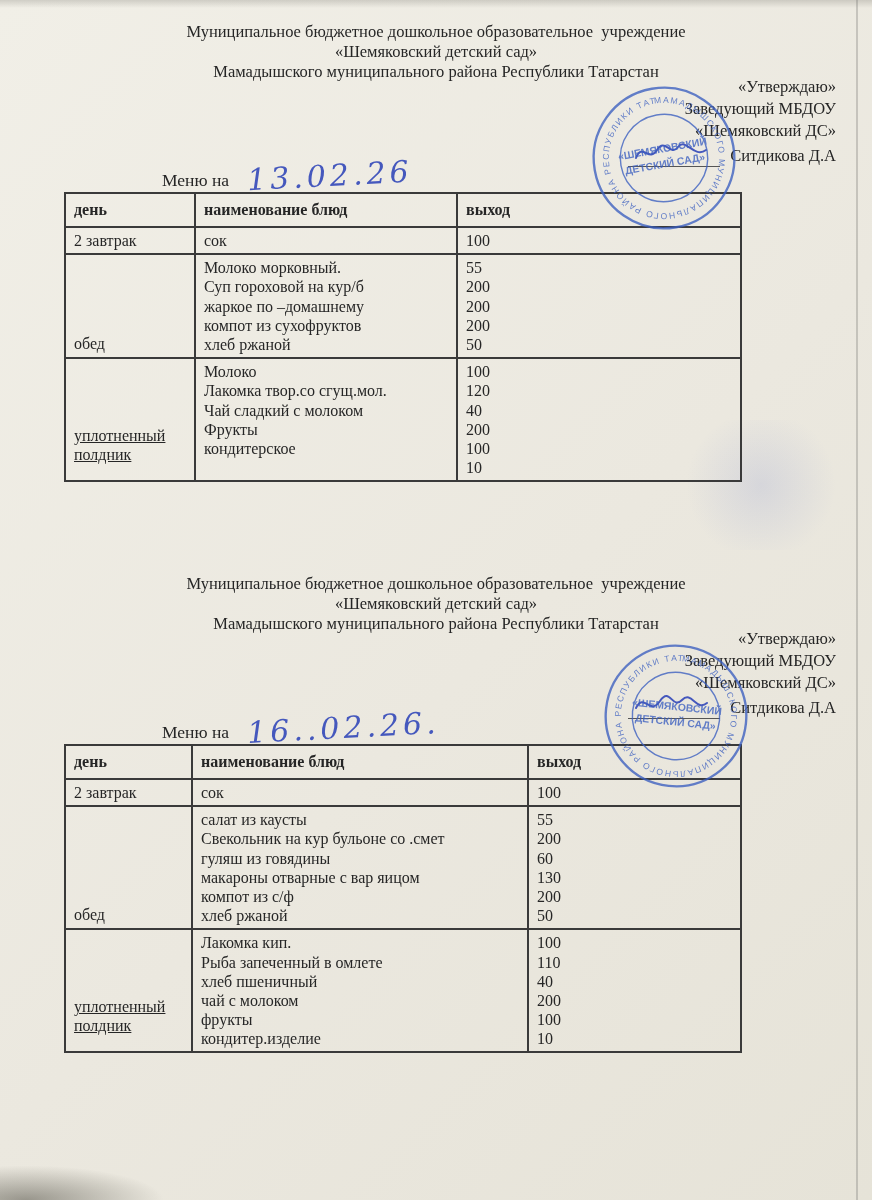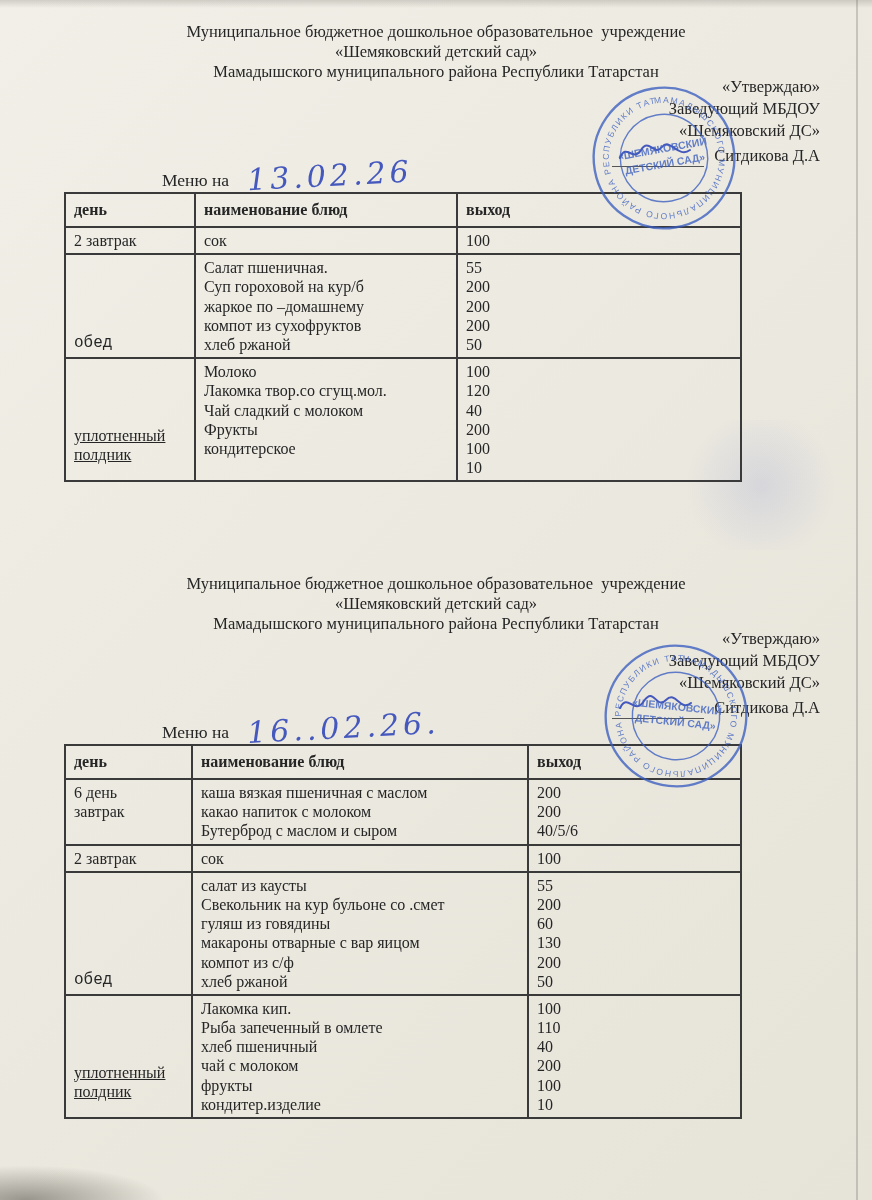--- a/index.html
+++ b/index.html
@@ -19,38 +19,38 @@
   .ghost-blot { position:absolute; right:26px; top:420px; width:170px; height:130px;
     background:radial-gradient(circle, rgba(90,110,200,.14), transparent 70%); }
 
   .doc { position:absolute; left:0; width:872px; height:552px; }
   .doc-0 { top:16px; }
   .doc-1 { top:568px; }
 
   .center-header { text-align:center; font-size:16.5px; line-height:1.22; padding-top:6px; }
   .center-header div { white-space:pre; }
 
-  .approval { position:absolute; right:52px; top:60px; text-align:right; font-size:16.5px; line-height:1.33; z-index:2; }
+  .approval { position:absolute; right:36px; top:60px; text-align:right; font-size:16.5px; line-height:1.33; z-index:2; }
   .sig-line { display:inline-block; position:relative; width:92px; height:24px; border-bottom:1.5px solid #555; margin-right:6px; vertical-align:-6px; }
   .sig-line svg { position:absolute; left:4px; top:-2px; }
 
   .stamp { position:absolute; left:588px; top:66px; width:152px; height:152px; z-index:3;
     opacity:.78; transform:rotate(-10deg); pointer-events:none; }
   .doc-1 .stamp { left:600px; top:72px; transform:rotate(6deg); }
 
   .menu-line { position:absolute; left:162px; top:142px; font-size:17.5px; }
   .hand-date { display:inline-block; margin-left:14px; color:#4558bd; font-size:30px;
     font-style:italic; letter-spacing:4px; transform:rotate(-3deg); font-family:"DejaVu Serif", serif; }
 
   .menu { position:absolute; left:64px; top:176px; width:676px; border-collapse:collapse;
     table-layout:fixed; font-size:16px; line-height:1.2;padding-left:36px; }
   .menu th, .menu td { border:2px solid #3a3a3a; padding:3px 8px; text-align:left; }
   .menu thead th { font-weight:bold; height:26px; vertical-align:middle; }
   .menu td { vertical-align:top; }
-  .menu tr.row-2 td.day { vertical-align:bottom; padding-bottom:4px;font-family:Liberation Mono, monospace; }
+  .menu tr.row-2 td.day { vertical-align:bottom; padding-bottom:4px; }
   .menu tr.row-3 td.day { vertical-align:bottom; padding-bottom:16px;text-decoration:underline; }
   .menu td.dishes div, .menu td.amounts div, .menu td.day div { min-height:19px; }
 </style>
 </head>
 <body>
 
 <div class="page">
   <div class="top-smudge"></div>
   <div class="edge-line"></div>
   <div class="corner-smudge"></div>
@@ -118,21 +118,21 @@
             </td>
             <td class="amounts">
               <div>100</div>
             </td>
           </tr>
           <tr class="row-2">
             <td class="day">
               <div>обед</div>
             </td>
             <td class="dishes">
-              <div>Салат пшеничная.</div>
+              <div>Молоко морковный.</div>
               <div>Суп гороховой на кур/б</div>
               <div>жаркое  по –домашнему</div>
               <div>компот  из сухофруктов</div>
               <div>хлеб ржаной</div>
             </td>
             <td class="amounts">
               <div>55</div>
               <div>200</div>
               <div>200</div>
               <div>200</div>
@@ -210,36 +210,20 @@
           <col style="width:213px">
         </colgroup>
       <thead>
           <tr>
             <th>день</th>
             <th>наименование блюд</th>
             <th>выход</th>
           </tr>
         </thead>
       <tbody>
-          <tr class="row-0">
-            <td class="day">
-              <div>6 день</div>
-              <div>завтрак</div>
-            </td>
-            <td class="dishes">
-              <div>каша вязкая пшеничная с маслом</div>
-              <div>какао напиток с молоком</div>
-              <div>Бутерброд с маслом и сыром</div>
-            </td>
-            <td class="amounts">
-              <div>200</div>
-              <div>200</div>
-              <div>40/5/6</div>
-            </td>
-          </tr>
           <tr class="row-1">
             <td class="day">
               <div>2 завтрак</div>
             </td>
             <td class="dishes">
               <div>сок</div>
             </td>
             <td class="amounts">
               <div>100</div>
             </td>

